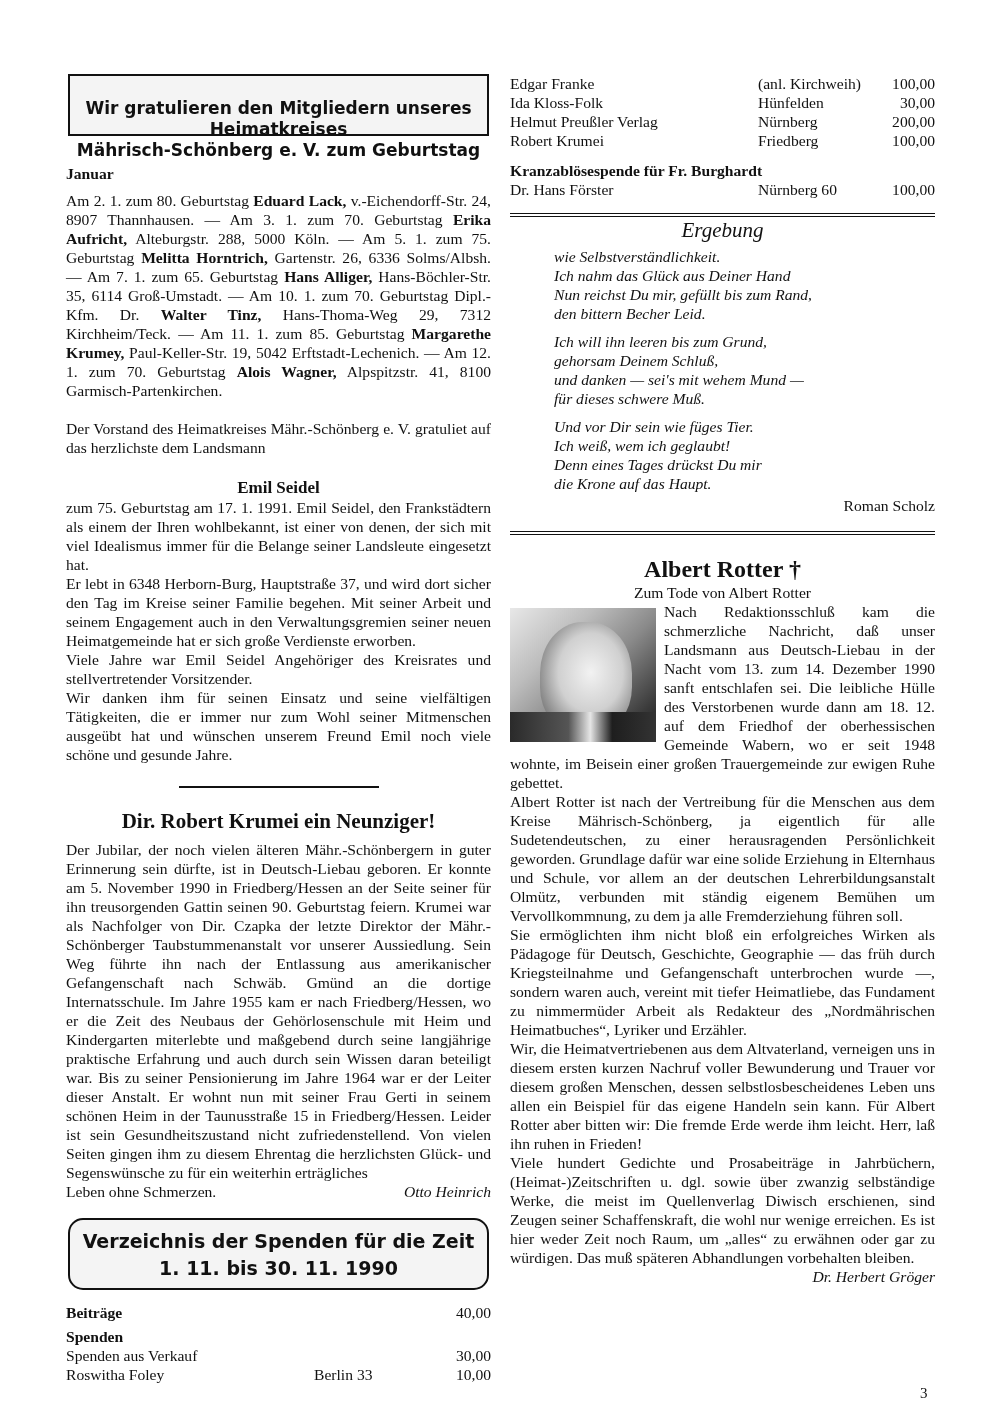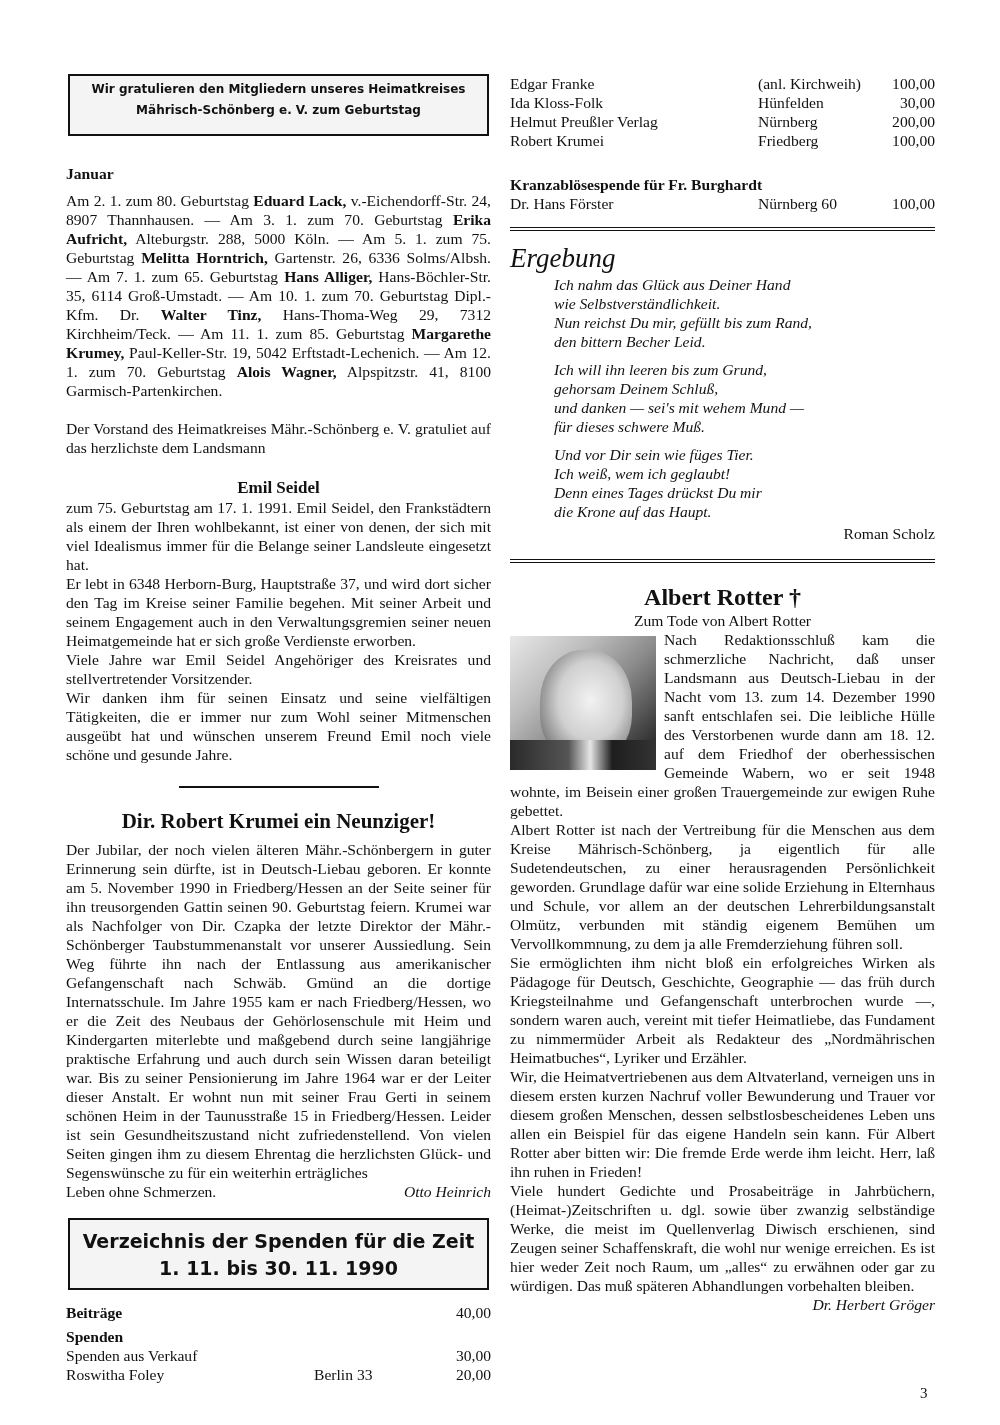--- a/index.html
+++ b/index.html
@@ -17,54 +17,55 @@
 
   .boxed {
     border: 2px solid #111;
     background: #f4f4f4;
     text-align: center;
     font-family: "DejaVu Sans", "Liberation Sans", sans-serif;
     font-weight: bold;
   }
   .box-greet {
     height: 62px;
-    padding-top: 3px;
-    font-size: 12px;
+    padding-top: 22px;
+    font-size: 17px;
     line-height: 21px;
     margin-left: 2px;
     width: 421px;
   }
   .box-spenden {
     height: 72px;
     padding-top: 8px;
     font-size: 19px;
     line-height: 27px;
     margin-left: 2px;
     width: 421px;
+    border-radius: 15px;
   }
   .section-label { font-weight: bold; }
   p.just { text-align: justify; }
   .right { text-align: right; }
   .bold { font-weight: bold; }
   .italic { font-style: italic; }
 
   .h-month { margin-top: 28px; margin-bottom: 8px; }
   .centered-name { font-size: 17px; font-weight: bold; text-align: center; margin-top: 20px; line-height: 21px; }
   .rule-short { width: 200px; height: 2px; background: #111; margin: 22px auto 20px auto; }
   .article-title { font-size: 21px; font-weight: bold; text-align: center; line-height: 26px; margin-bottom: 6px; }
   .sign-line { display: flex; justify-content: space-between; }
 
   .don-row { display: flex; line-height: 19px; }
   .don-name { width: 248px; }
   .don-place { width: 120px; }
   .don-amount { flex: 1; text-align: right; }
 
   .dbl-rule { border-top: 1px solid #111; border-bottom: 1px solid #111; height: 4px; margin: 13px 0 0 0; }
 
-  .poem-title { font-size: 27px; font-style: italic; margin-top: 14px; line-height: 26px; }
+  .poem-title { font-size: 21px; font-style: italic; text-align: center; line-height: 26px; }
   .poem { margin-left: 44px; font-style: italic; margin-top: 4px; }
   .stanza { margin-bottom: 9px; }
 
   .obit-title { font-size: 24px; font-weight: bold; text-align: center; margin-top: 22px; line-height: 24px; }
   .obit-sub { text-align: center; margin-top: 2px; }
   .photo {
     float: left;
     width: 146px;
     height: 134px;
     margin: 6px 8px 4px 0;
@@ -124,21 +125,21 @@
   </div>
   <div class="bold" style="margin-top:5px">Spenden</div>
   <div class="don-row">
     <span class="don-name">Spenden aus Verkauf</span>
     <span class="don-place"></span>
     <span class="don-amount">30,00</span>
   </div>
   <div class="don-row">
     <span class="don-name">Roswitha Foley</span>
     <span class="don-place">Berlin 33</span>
-    <span class="don-amount">20,00</span>
+    <span class="don-amount">10,00</span>
   </div>
 </div>
 
 <div class="col col-right">
   <div class="don-row">
     <span class="don-name">Edgar Franke</span>
     <span class="don-place">(anl. Kirchweih)</span>
     <span class="don-amount">100,00</span>
   </div>
   <div class="don-row">
@@ -150,34 +151,34 @@
     <span class="don-name">Helmut Preußler Verlag</span>
     <span class="don-place">Nürnberg</span>
     <span class="don-amount">200,00</span>
   </div>
   <div class="don-row">
     <span class="don-name">Robert Krumei</span>
     <span class="don-place">Friedberg</span>
     <span class="don-amount">100,00</span>
   </div>
 
-  <div class="bold" style="margin-top:25px">Kranzablösespende für Fr. Burghardt</div>
+  <div class="bold" style="margin-top:11px">Kranzablösespende für Fr. Burghardt</div>
   <div class="don-row">
     <span class="don-name">Dr. Hans Förster</span>
     <span class="don-place">Nürnberg 60</span>
     <span class="don-amount">100,00</span>
   </div>
 
   <div class="dbl-rule" style="margin-top:14px"></div>
 
   <div class="poem-title">Ergebung</div>
   <div class="poem">
     <div class="stanza">
+      <div>wie Selbstverständlichkeit.</div>
       <div>Ich nahm das Glück aus Deiner Hand</div>
-      <div>wie Selbstverständlichkeit.</div>
       <div>Nun reichst Du mir, gefüllt bis zum Rand,</div>
       <div>den bittern Becher Leid.</div>
     </div>
     <div class="stanza">
       <div>Ich will ihn leeren bis zum Grund,</div>
       <div>gehorsam Deinem Schluß,</div>
       <div>und danken — sei's mit wehem Mund —</div>
       <div>für dieses schwere Muß.</div>
     </div>
     <div class="stanza" style="margin-bottom:0">

